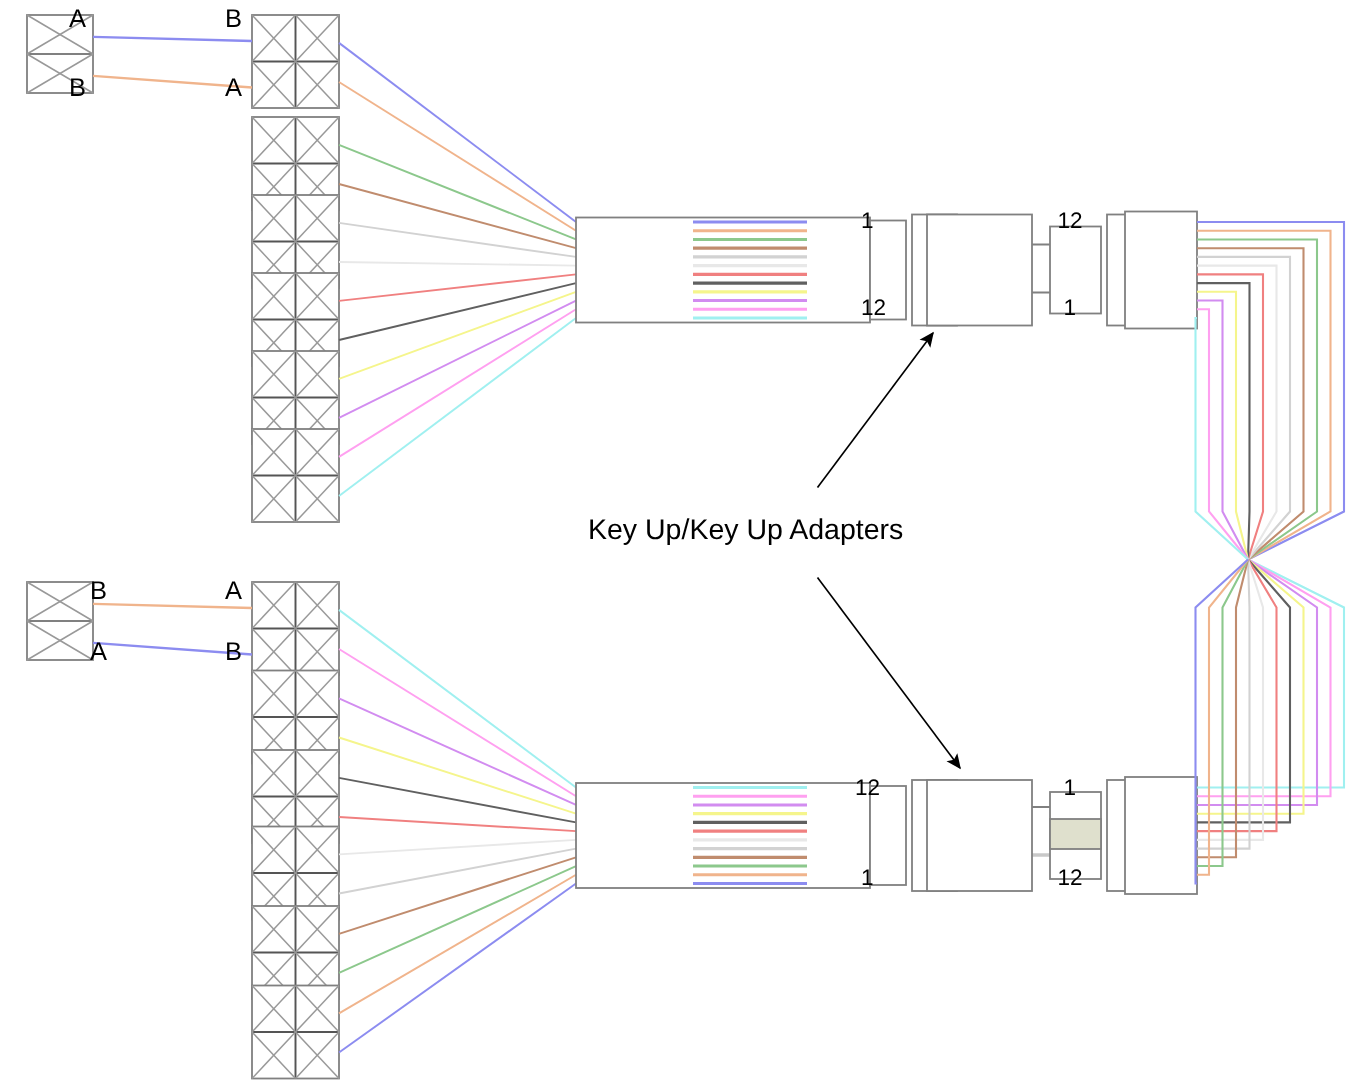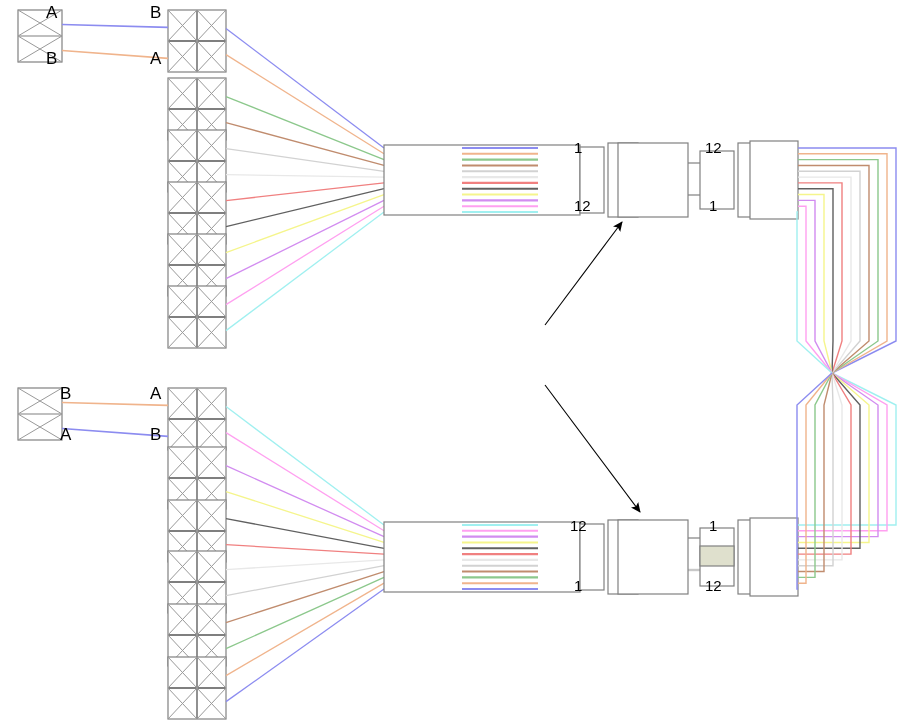--- a/index.html
+++ b/index.html
@@ -283,14 +283,15 @@
 <div class="num" style="left:574px;top:140px">1</div>
 <div class="num" style="left:574px;top:198px">12</div>
 <div class="num" style="left:705px;top:140px">12</div>
 <div class="num" style="left:709px;top:198px">1</div>
 
 <div class="num" style="left:570px;top:518px">12</div>
 <div class="num" style="left:574px;top:578px">1</div>
 <div class="num" style="left:709px;top:518px">1</div>
 <div class="num" style="left:705px;top:578px">12</div>
 
+<div class="title" style="left:392px;top:343px">Key Up/Key Up Adapters</div>
 
 </div>
 
 </body></html>

